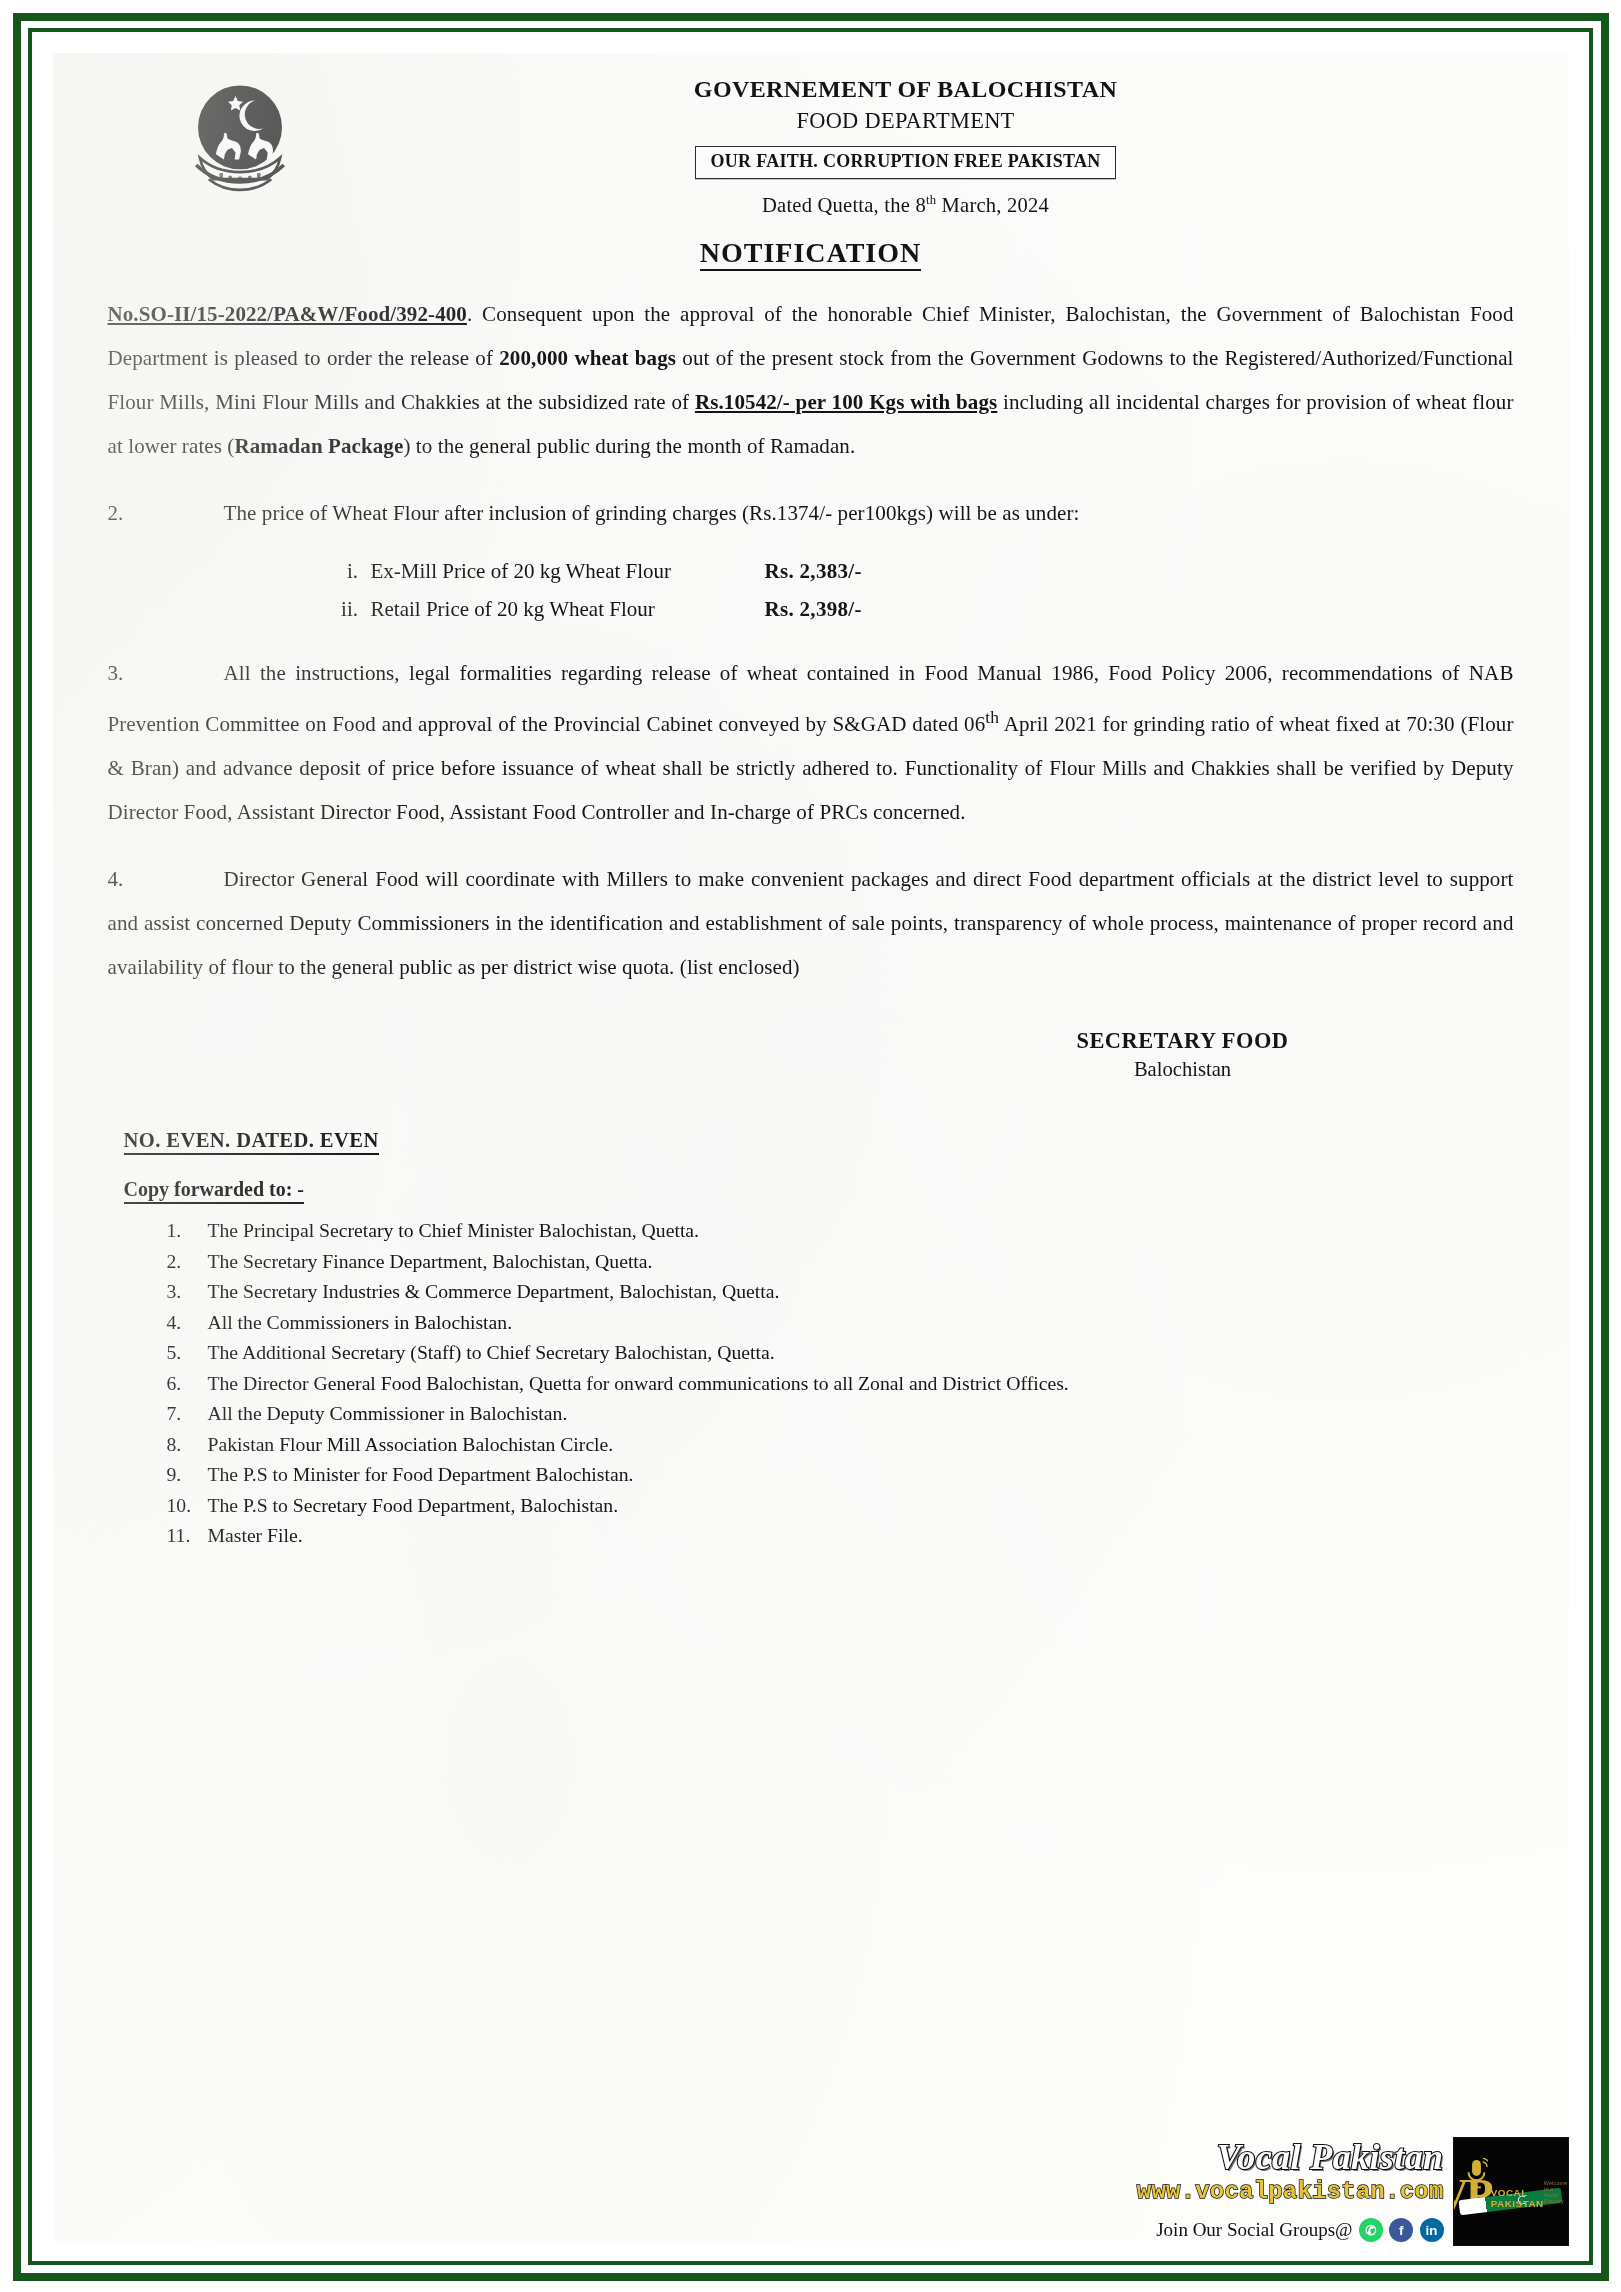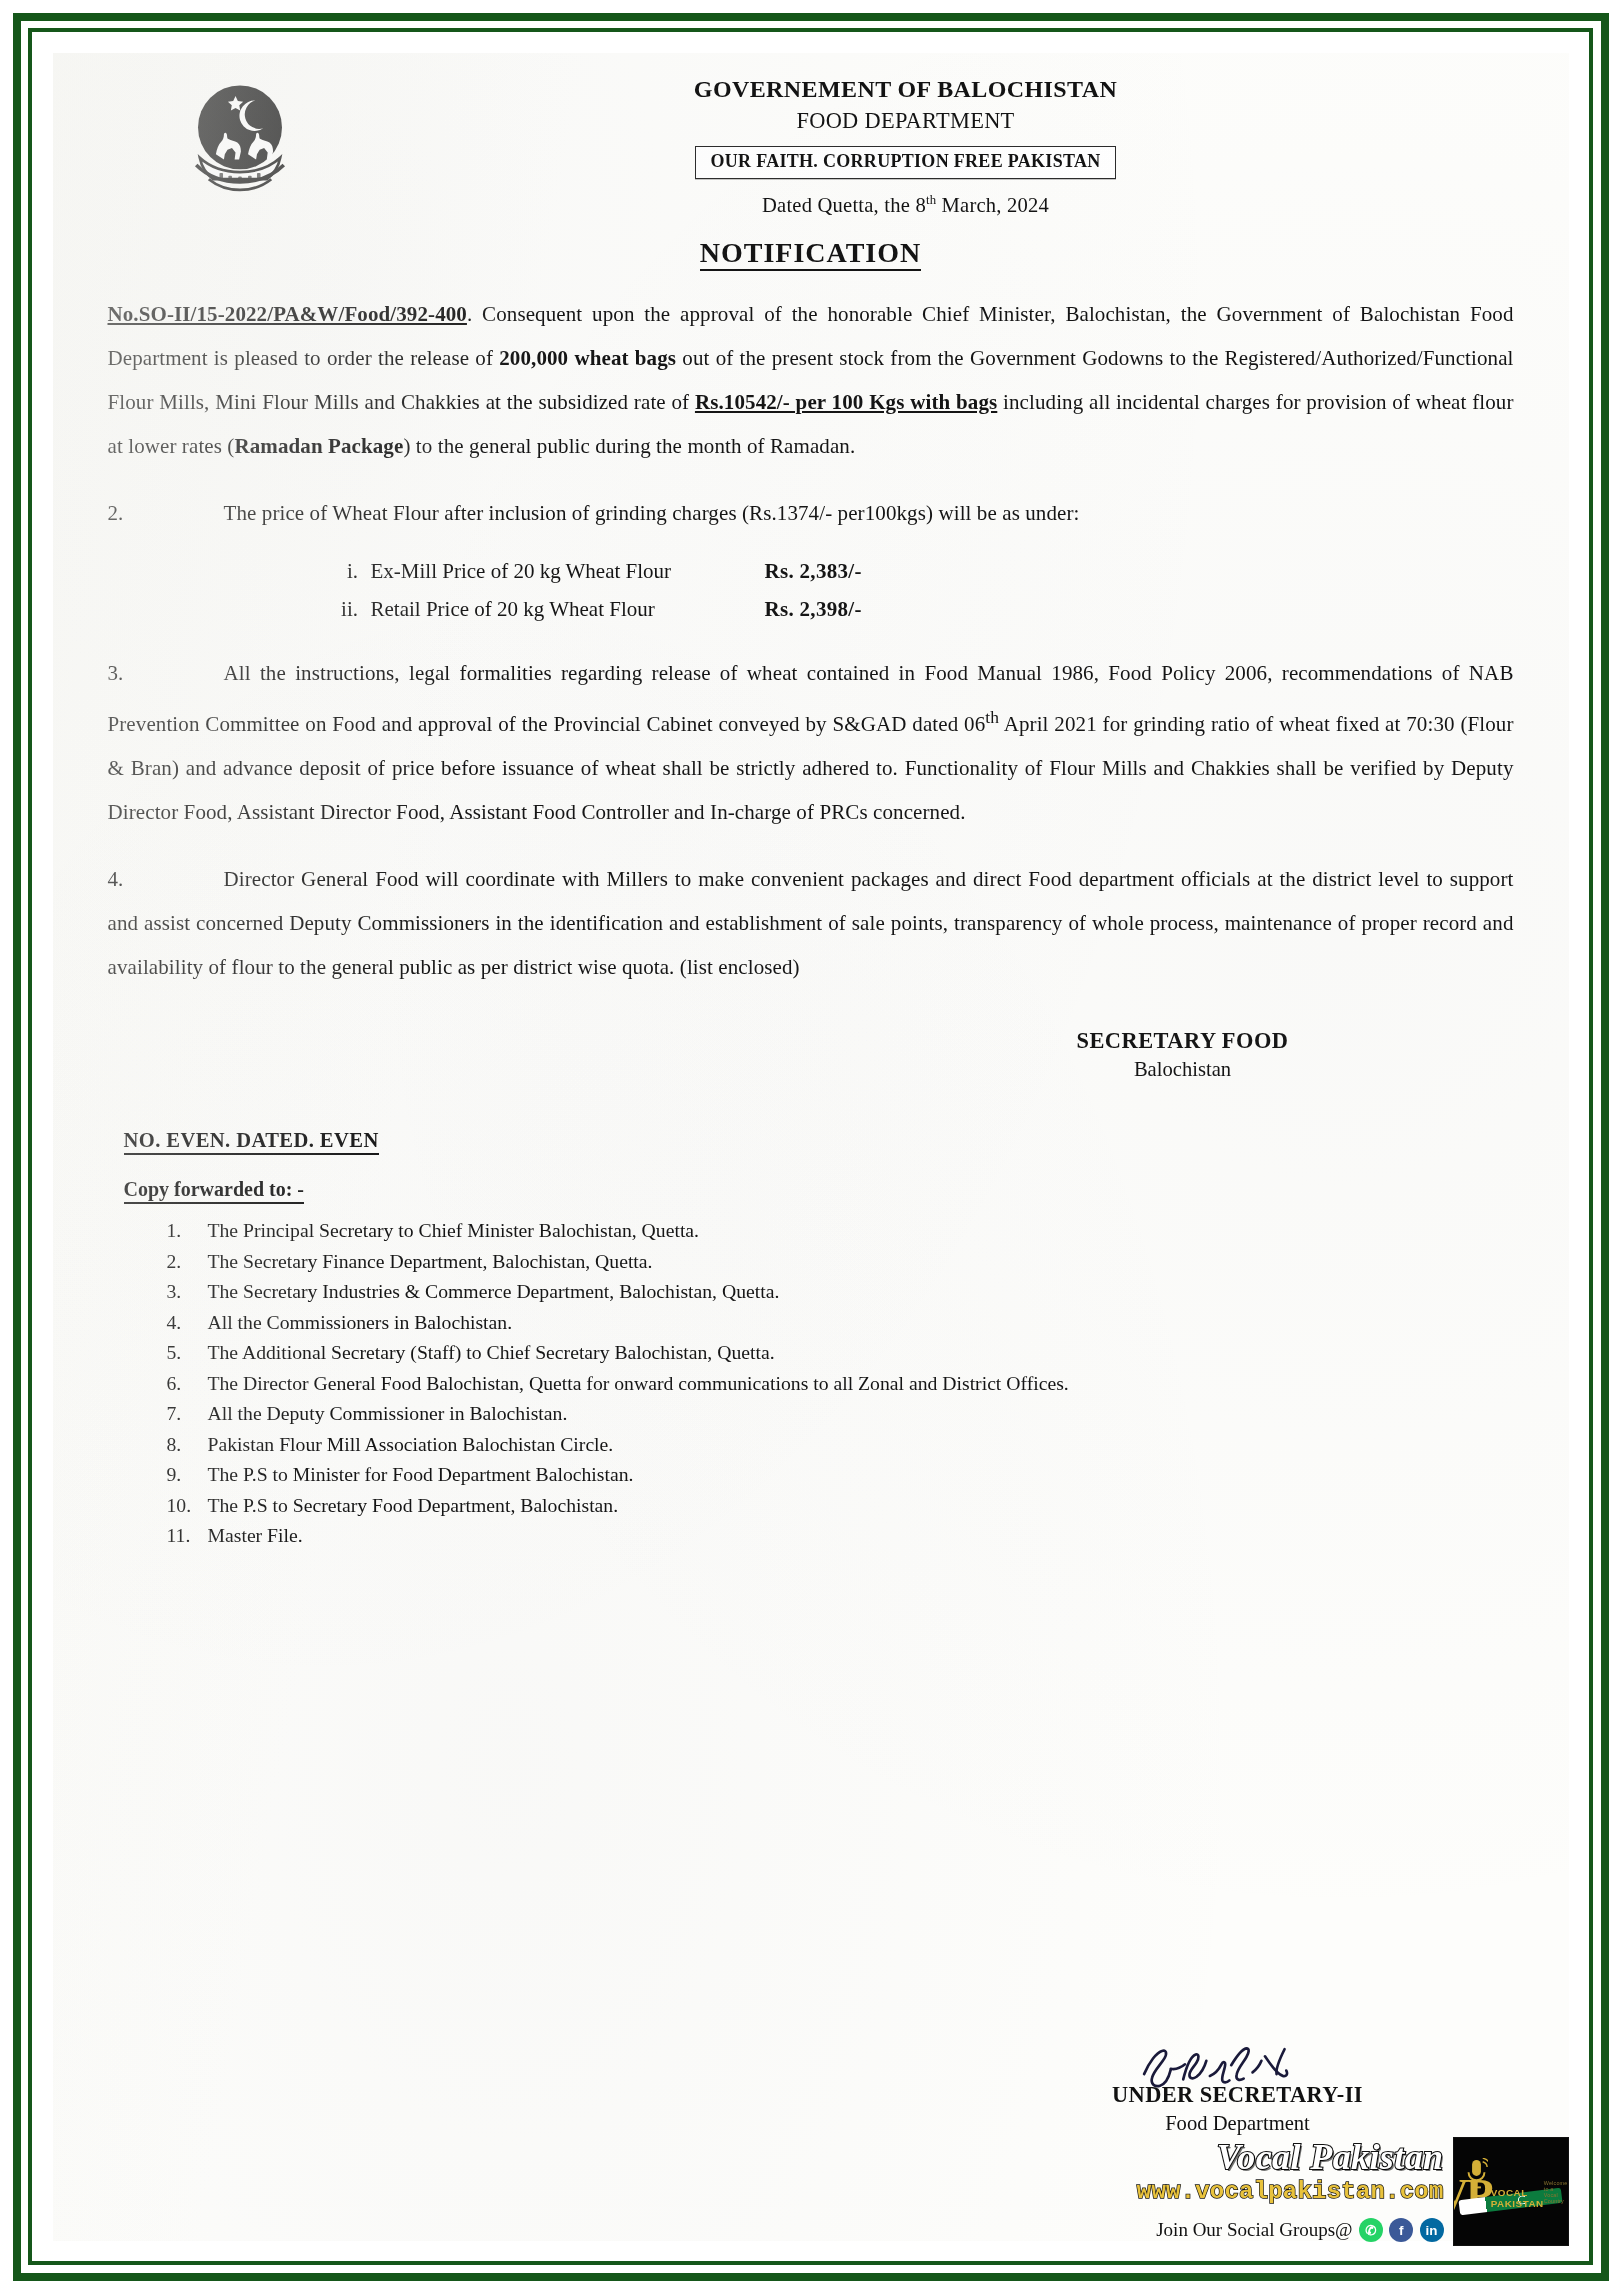--- a/index.html
+++ b/index.html
@@ -455,36 +455,20 @@
           <li>The Director General Food Balochistan, Quetta for onward communications to all Zonal and District Offices.</li>
           <li>All the Deputy Commissioner in Balochistan.</li>
           <li>Pakistan Flour Mill Association Balochistan Circle.</li>
           <li>The P.S to Minister for Food Department Balochistan.</li>
           <li>The P.S to Secretary Food Department, Balochistan.</li>
           <li>Master File.</li>
         </ol>
       </div>
     </div>
 
-    <div class="us-block">
-      <svg class="signature-svg" viewBox="0 0 230 72">
-        <g fill="none" stroke="#1a1a3a" stroke-width="3" stroke-linecap="round">
-          <path d="M14 44c6-14 14-24 20-26 5-2 6 3 3 8-4 7-12 14-14 22-2 7 3 11 9 9 7-2 10-10 12-18"></path>
-          <path d="M44 38c5 1 11-1 16-5"></path>
-          <path d="M58 50c4-16 9-26 14-28 4-1 4 4 1 9-3 5-8 9-8 14 0 4 4 5 8 2 5-4 9-11 11-18"></path>
-          <path d="M88 46c5-2 10-7 13-13 2-4 5-3 4 2-1 6-4 12-3 16 1 3 5 3 8 0"></path>
-          <path d="M112 34c6-10 12-18 17-19 4 0 3 5 0 10-4 7-10 13-11 20-1 5 3 7 8 4"></path>
-          <path d="M136 42c4-3 8-8 10-13"></path>
-          <path d="M150 24c8 12 14 20 20 22 4 1 6-2 4-6"></path>
-          <path d="M172 16c-6 12-10 22-9 28"></path>
-        </g>
-      </svg>
-      <div class="us-title">UNDER SECRETARY-II</div>
-      <div class="us-sub">Food Department</div>
-    </div>
 
     <div class="branding">
       <div class="brand-text">
         <div class="brand-name">Vocal Pakistan</div>
         <div class="brand-url">www.vocalpakistan.com</div>
         <div class="brand-join">
           <span>Join Our Social Groups@</span>
           <span class="soc wa">✆</span>
           <span class="soc fb">f</span>
           <span class="soc li">in</span>

